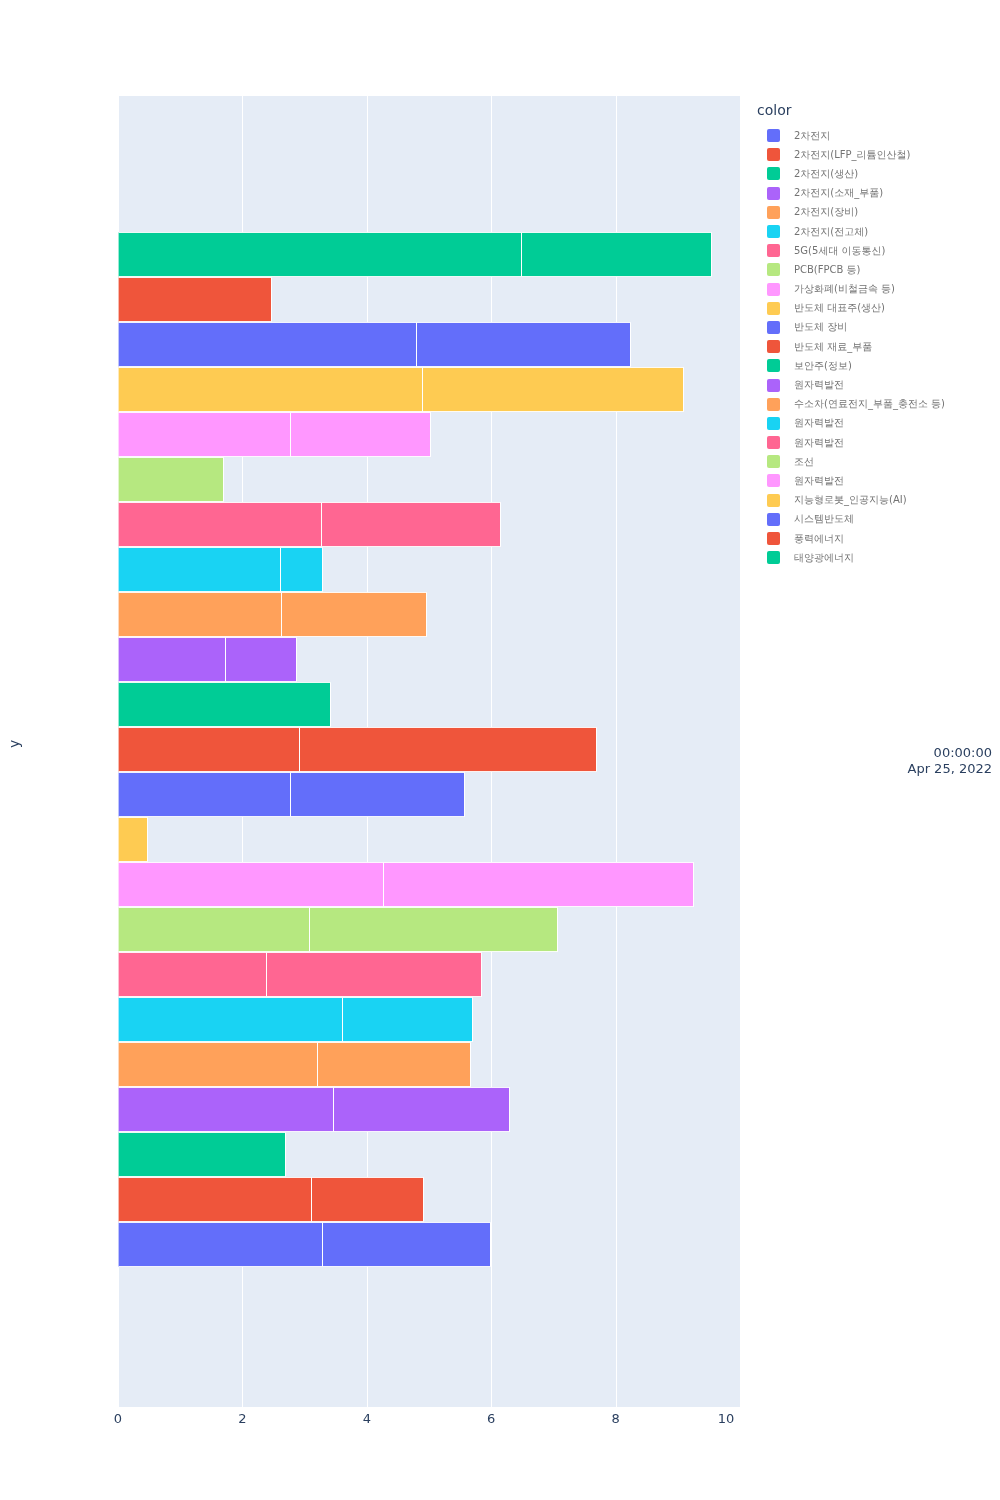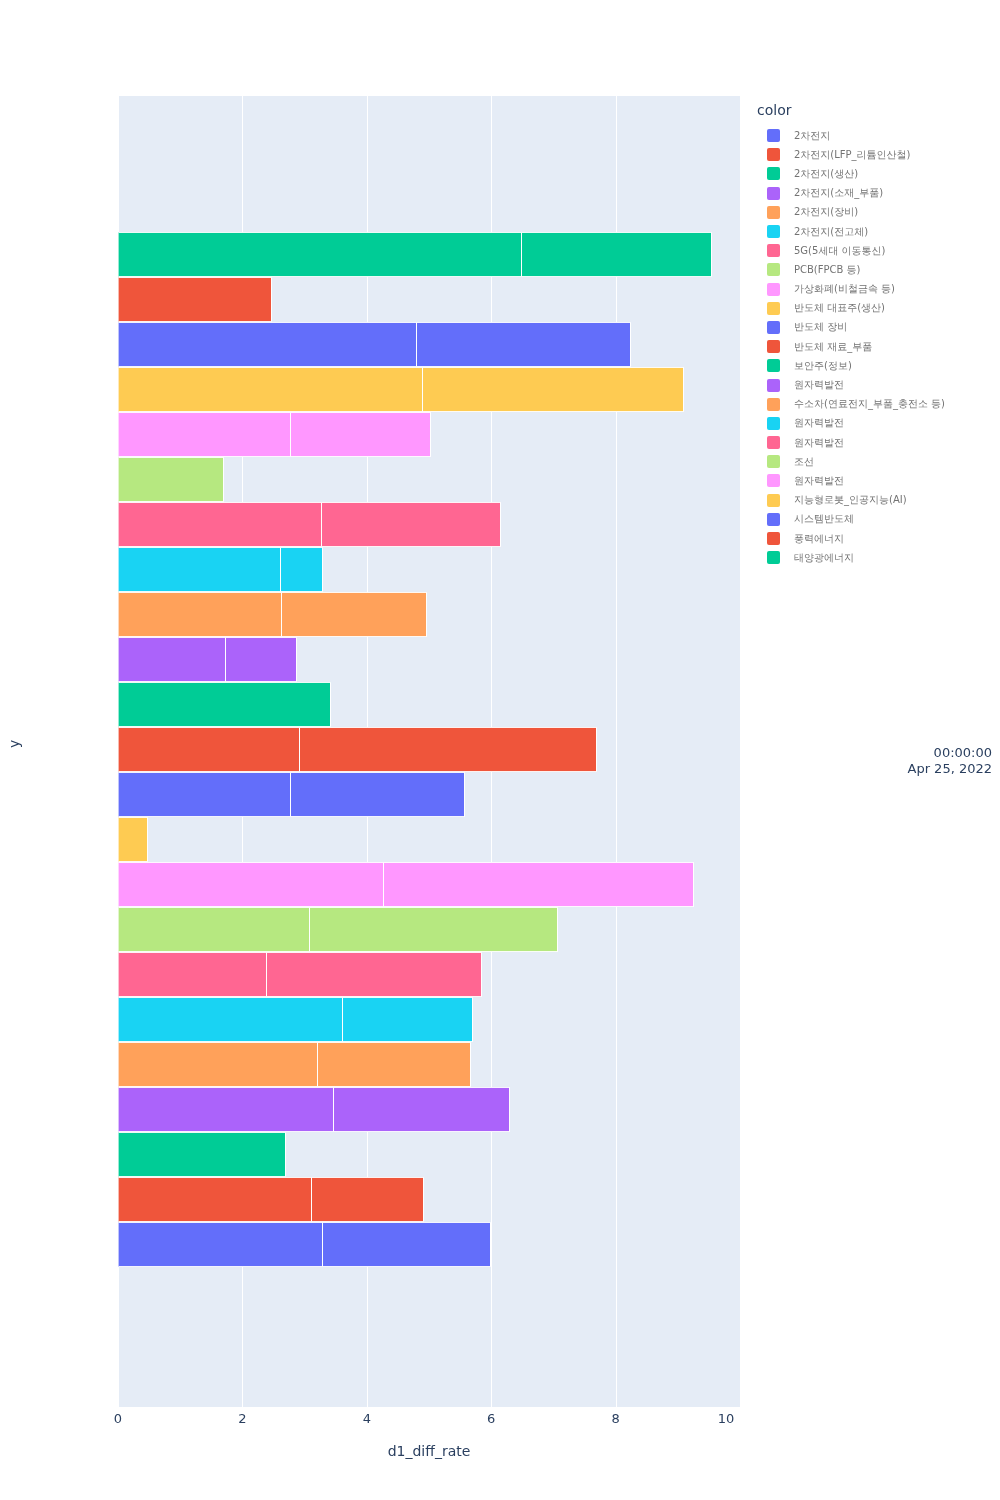--- a/index.html
+++ b/index.html
@@ -241,21 +241,20 @@
   </div>
 
   <div id="x-axis-ticks">
       <div class="xtick" style="left: 0px;">0</div>
       <div class="xtick" style="left: 124.4px;">2</div>
       <div class="xtick" style="left: 248.8px;">4</div>
       <div class="xtick" style="left: 373.2px;">6</div>
       <div class="xtick" style="left: 497.6px;">8</div>
       <div class="xtick" style="left: 608px;">10</div>
     </div>
-  <div id="x-axis-title">d1_diff_rate</div>
   <div id="y-axis-title">y</div>
   <div id="y-tick-label">
     <span>00:00:00</span>
     <span>Apr 25, 2022</span>
   </div>
 
   <div id="legend">
     <div id="legend-title">color</div>
     <div id="legend-items">
         <div class="legend-item">

